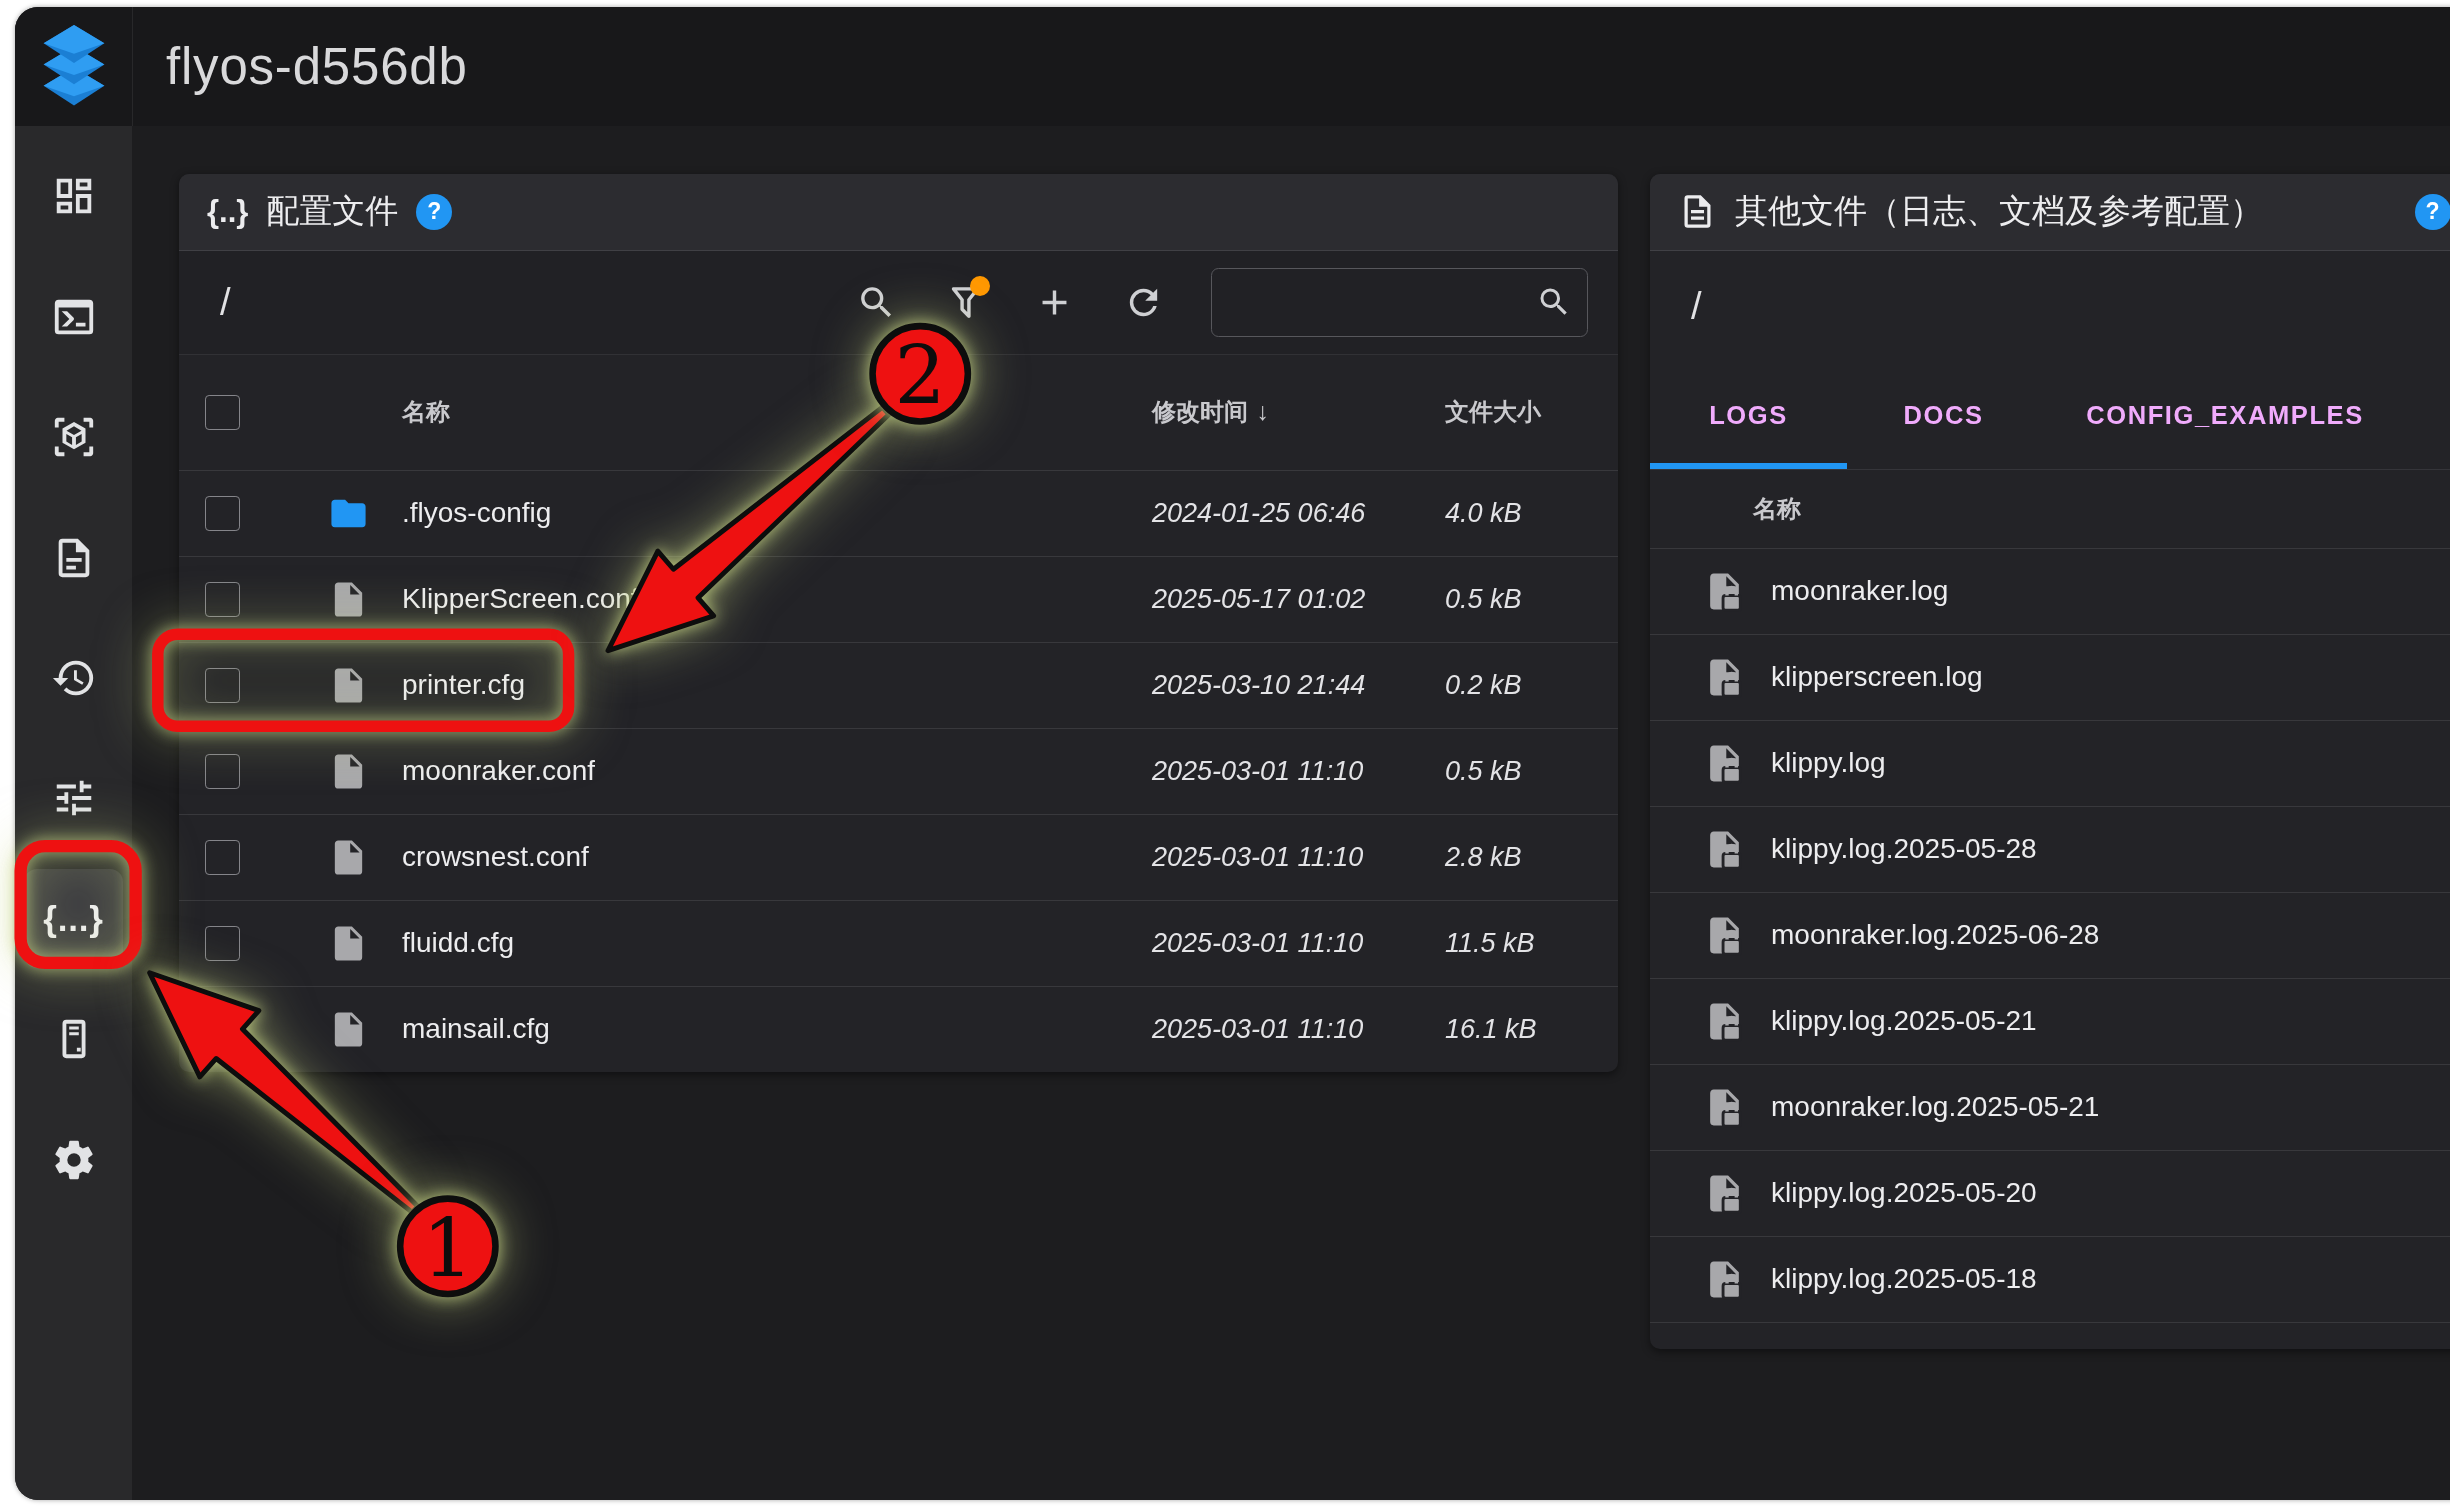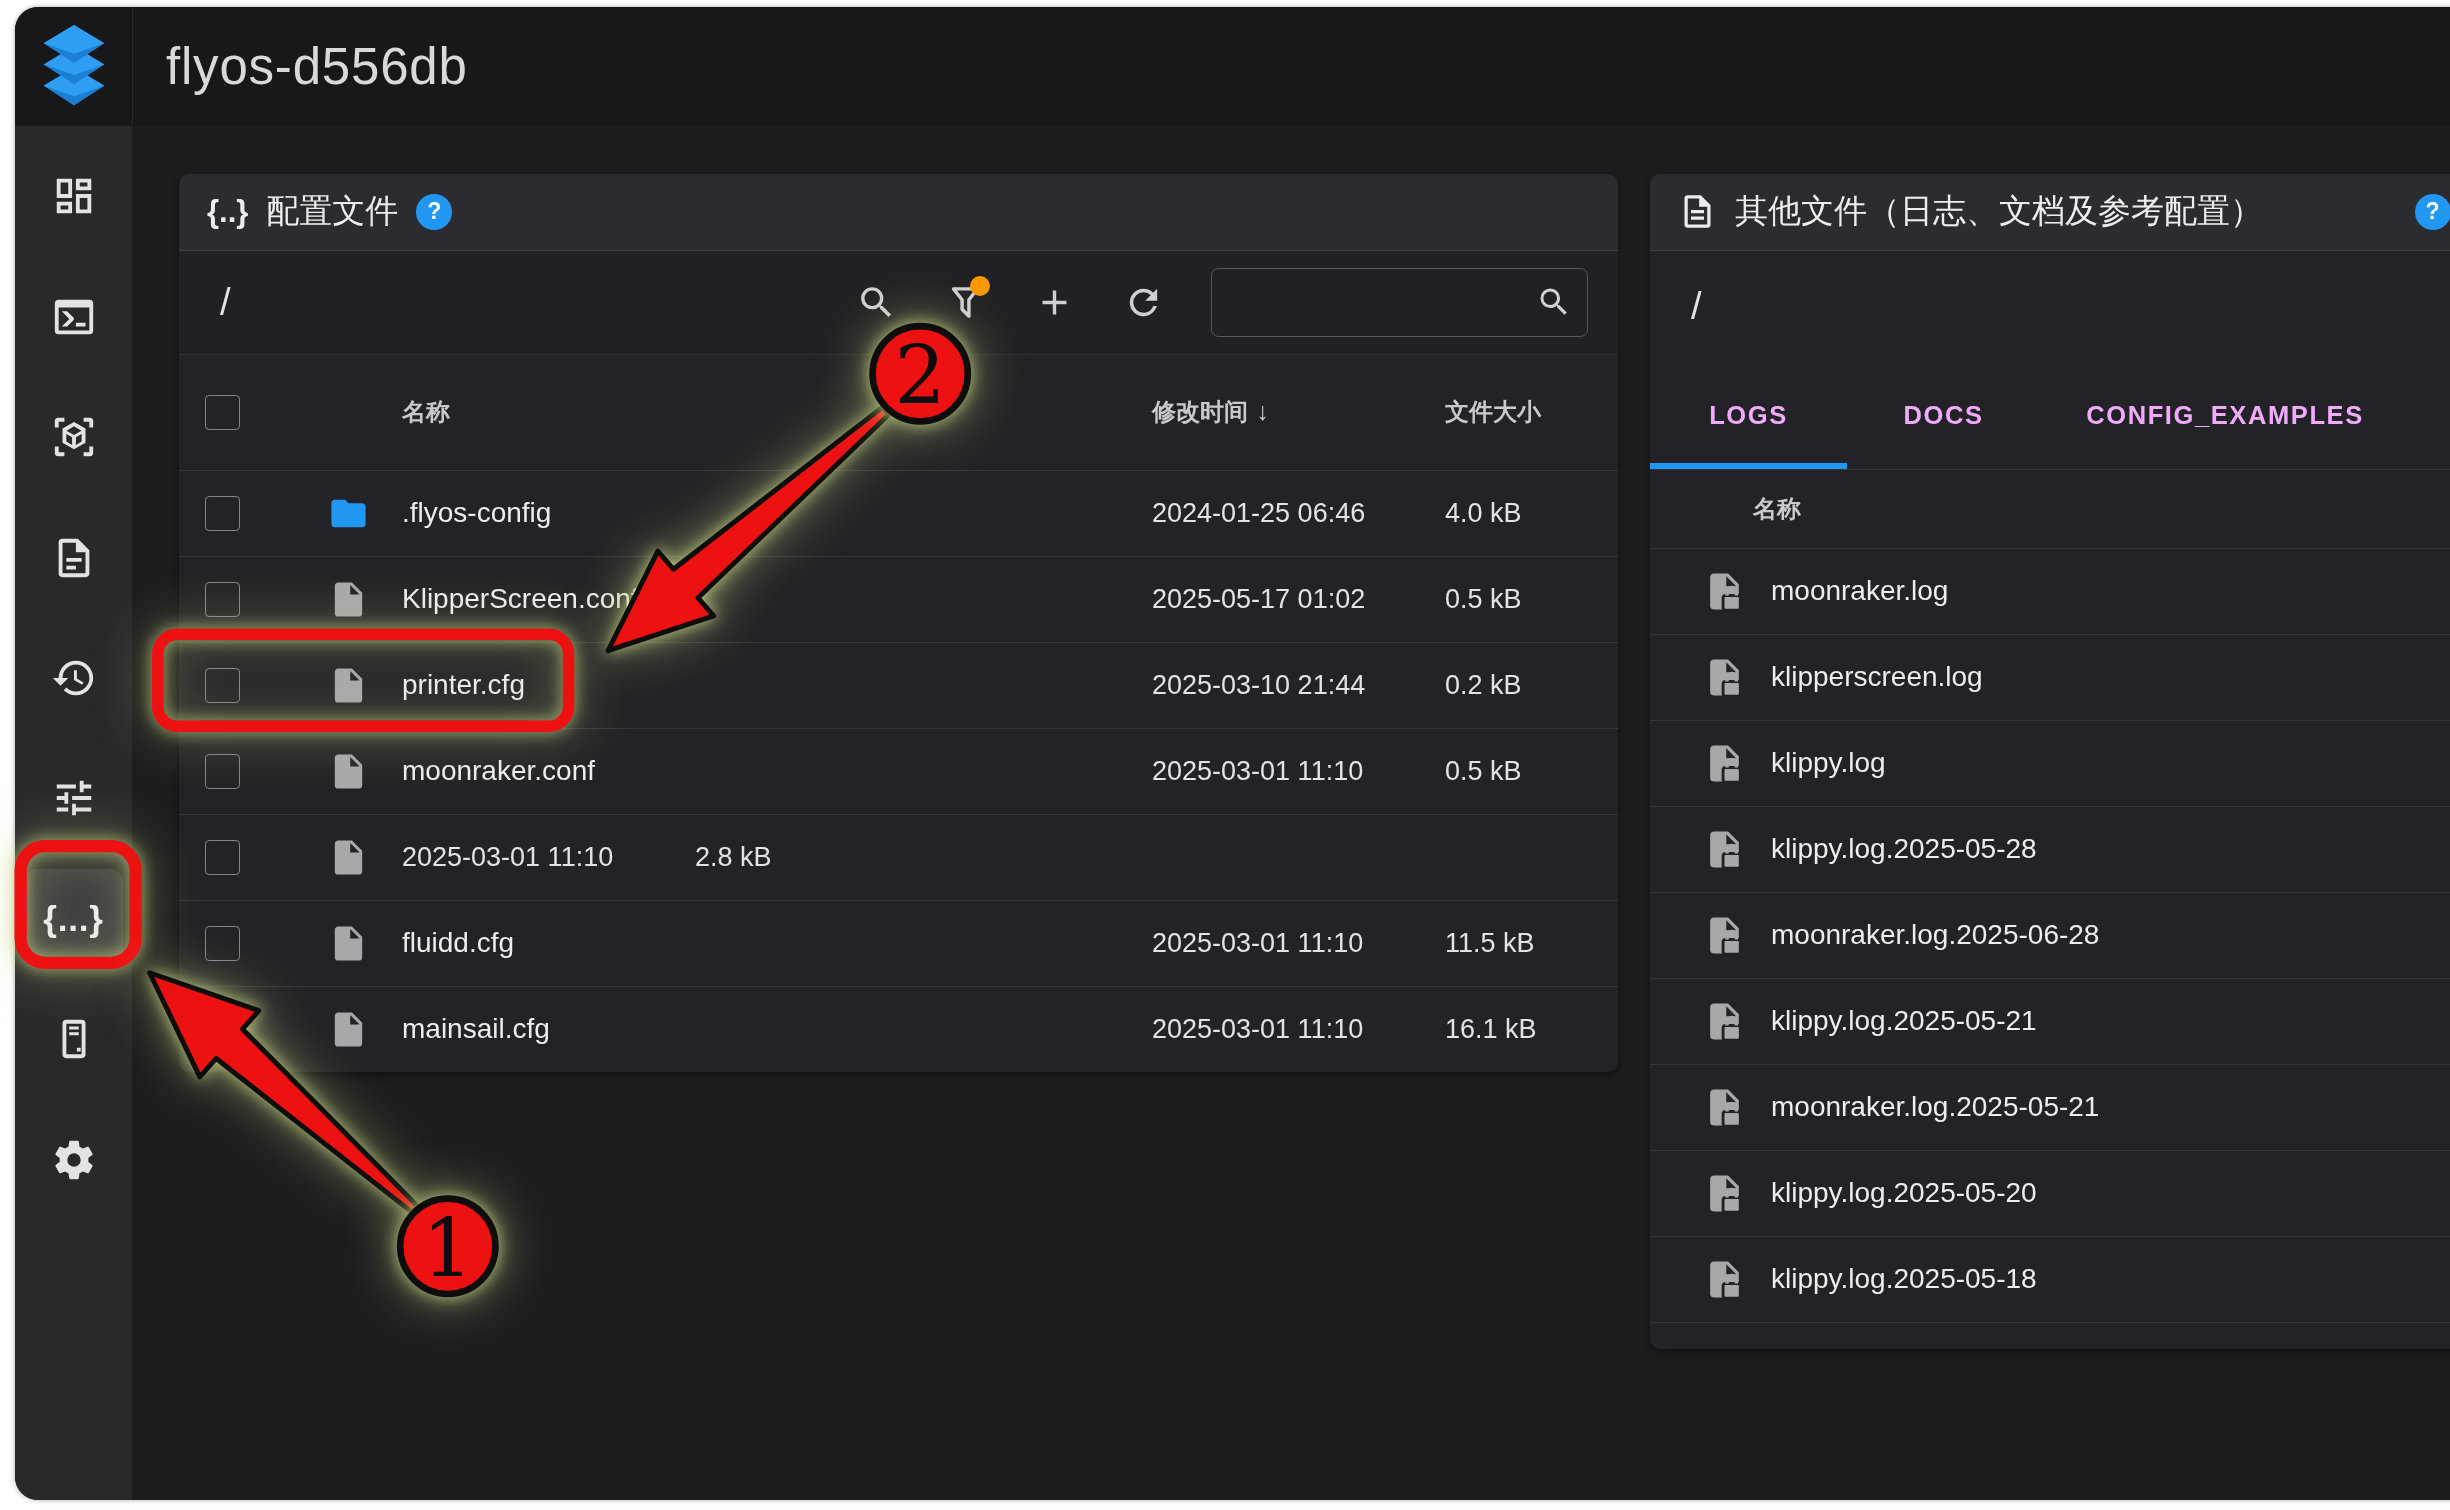--- a/index.html
+++ b/index.html
@@ -88,21 +88,21 @@
   .cell-check{width:123px;padding-left:26px;box-sizing:content-box;flex:0 0 auto;display:flex;align-items:center;}
   .checkbox{width:33px;height:33px;border:1.6px solid #85858a;border-radius:4.1px;}
   .cell-icon{width:74px;flex:0 0 auto;display:flex;align-items:center;}
   .cell-icon svg{width:41px;height:41px;}
   .cell-name{flex:1;min-width:0;display:flex;align-items:center;padding-right:16.4px;}
   .cell-date{width:293px;flex:0 0 auto;}
   .cell-size{width:173px;flex:0 0 auto;}
   .frow{height:85px;display:flex;align-items:center;border-bottom:0.8px solid #38383c;}
   .frow:last-child{border-bottom:none;}
   .fname{font-size:28px;color:#ededef;white-space:nowrap;overflow:hidden;}
-  .fmeta{font-size:27px;color:#e3e3e6;font-weight:500;white-space:nowrap;}
+  .fmeta{font-size:27px;color:#e3e3e6;font-weight:500;white-space:nowrap;font-style:italic;}
   .sort-ic{font-size:25px;color:#c9c9cd;margin-left:8.2px;}
   
   .path-row{height:111px;display:flex;align-items:center;padding-left:41px;}
   .tabs{height:107px;display:flex;align-items:stretch;border-bottom:0.8px solid #35353a;}
   .tab{
     display:flex;align-items:center;justify-content:center;position:relative;
     font-size:25.5px;font-weight:700;letter-spacing:1.6px;color:#f0abfc;
   }
   .tab.t0{width:197px;}
   .tab.t1{width:193px;}
@@ -310,20 +310,23 @@
             </div>
             <div class="frow">
               <div class="cell-check">
                 <span class="checkbox"></span>
               </div>
               <div class="cell-icon">
                 <svg viewBox="0 0 24 24">
                   <path d="M13,9V3.5L18.5,9M6,2C4.89,2 4,2.89 4,4V20A2,2 0 0,0 6,22H18A2,2 0 0,0 20,20V8L14,2H6Z" fill="#a8a8ab"></path>
                 </svg>
               </div>
+              <div class="cell-name">
+                <span class="fname">crowsnest.conf</span>
+              </div>
               <div class="cell-date"><span class="fmeta">2025-03-01 11:10</span></div>
               <div class="cell-size"><span class="fmeta">2.8 kB</span></div>
             </div>
             <div class="frow">
               <div class="cell-check">
                 <span class="checkbox"></span>
               </div>
               <div class="cell-icon">
                 <svg viewBox="0 0 24 24">
                   <path d="M13,9V3.5L18.5,9M6,2C4.89,2 4,2.89 4,4V20A2,2 0 0,0 6,22H18A2,2 0 0,0 20,20V8L14,2H6Z" fill="#a8a8ab"></path>

